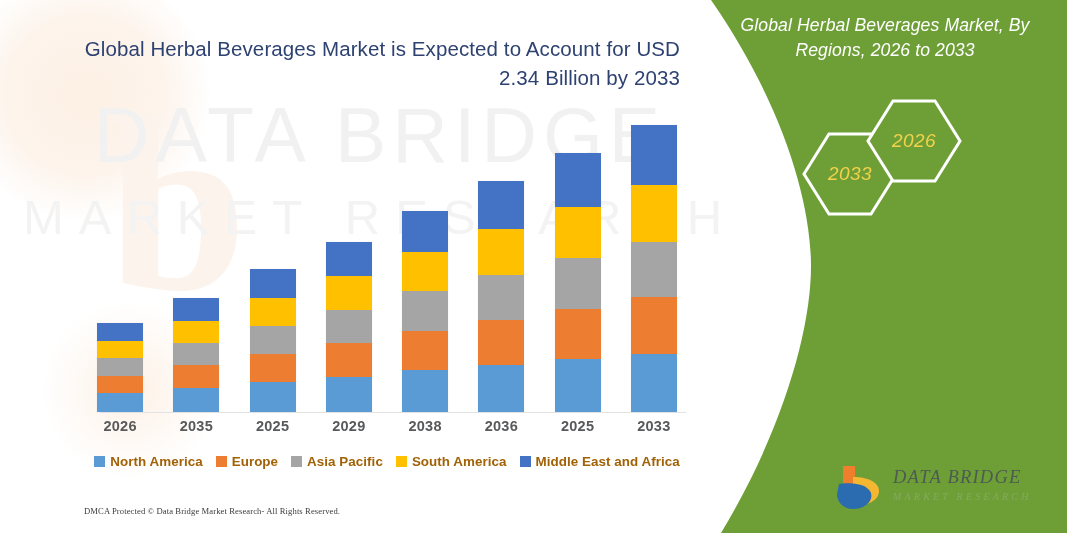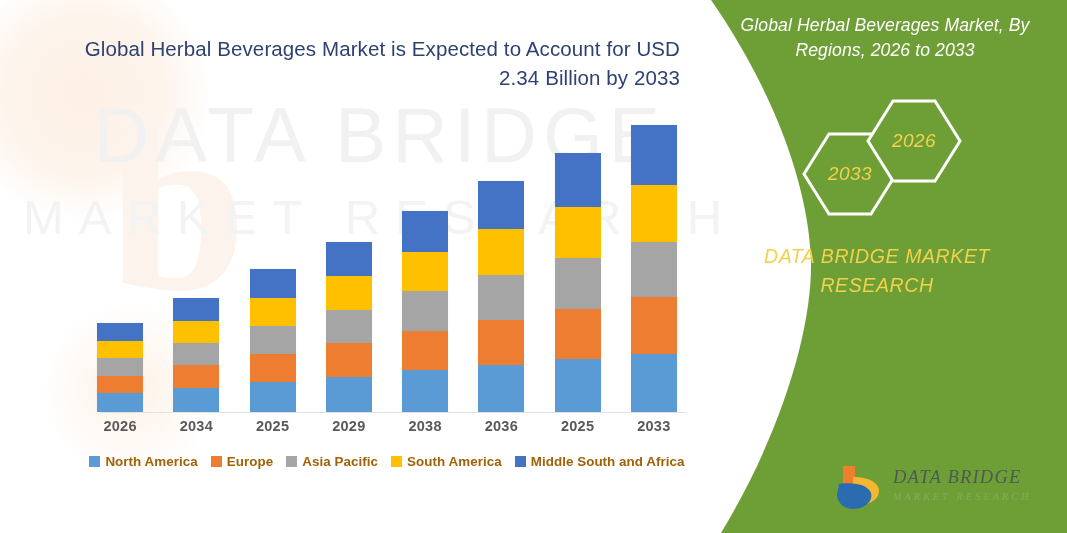--- a/index.html
+++ b/index.html
@@ -171,21 +171,21 @@
               <div class="seg" style="height: 57.1055px; background: rgb(255, 192, 0);"></div>
               <div class="seg" style="height: 59.3018px; background: rgb(68, 114, 196);"></div>
             </div>
           </div>
         </div>
       <div class="baseline"></div>
     </div>
 
     <div class="xaxis" id="xaxis">
         <div class="xtick">2026</div>
-        <div class="xtick">2034</div>
+        <div class="xtick">2035</div>
         <div class="xtick">2025</div>
         <div class="xtick">2029</div>
         <div class="xtick">2038</div>
         <div class="xtick">2036</div>
         <div class="xtick">2025</div>
         <div class="xtick">2033</div>
       </div>
 
     <div class="legend" id="legend">
         <div class="legend-item">
@@ -199,25 +199,26 @@
         <div class="legend-item">
           <span class="legend-swatch" style="background: rgb(165, 165, 165);"></span>
           <span class="legend-label">Asia Pacific</span>
         </div>
         <div class="legend-item">
           <span class="legend-swatch" style="background: rgb(255, 192, 0);"></span>
           <span class="legend-label">South America</span>
         </div>
         <div class="legend-item">
           <span class="legend-swatch" style="background: rgb(68, 114, 196);"></span>
-          <span class="legend-label">Middle South and Africa</span>
+          <span class="legend-label">Middle East and Africa</span>
         </div>
       </div>
 
     <div class="footer">
+      <div class="footer-left">DMCA Protected © Data Bridge Market Research-  All Rights Reserved.</div>
     </div>
   </div>
 
   <div class="green-panel">
     <svg class="shape" viewBox="0 0 380 533" preserveAspectRatio="none">
       <path id="panelPath" d="M 24 0 L 380 0 L 380 533 L 34 533 C 96 430 124 330 124 266 C 124 202 96 104 24 0 Z" fill="#6E9F36"></path>
     </svg>
 
     <div class="gp-content">
       <div class="gp-title">Global Herbal Beverages Market, By Regions, 2026 to 2033</div>
@@ -230,24 +231,20 @@
           <div class="hex-label">2033</div>
         </div>
         <div class="hex" style="left:78px;top:0px;">
           <svg width="98" height="86" viewBox="0 0 98 86">
             <polygon points="28,3 70,3 95,43 70,83 28,83 3,43" fill="#6E9F36" stroke="#ffffff" stroke-width="3"></polygon>
           </svg>
           <div class="hex-label">2026</div>
         </div>
       </div>
 
-      <div class="brand">
-        <div>DATA BRIDGE MARKET</div>
-        <div>RESEARCH</div>
-      </div>
 
       <div class="logo">
         <div class="logo-mark">
           <svg width="52" height="48" viewBox="0 0 52 48">
             <path d="M8 2 L20 2 L20 30 L8 30 Z" fill="#F07F2D"></path>
             <path d="M8 2 L20 2 L20 12 L8 12 Z" fill="#F07F2D"></path>
             <path d="M18 13 C34 13 44 19 44 27 C44 36 33 42 18 42 Z" fill="#F5B731"></path>
             <path d="M4 20 C4 20 22 17 32 24 C42 31 34 45 18 45 C8 45 2 38 2 30 Z" fill="#2B6CB0"></path>
             <path d="M14 24 C26 22 34 27 33 32 C32 38 22 40 15 37 Z" fill="#6E9F36" opacity="0.0"></path>
           </svg>

